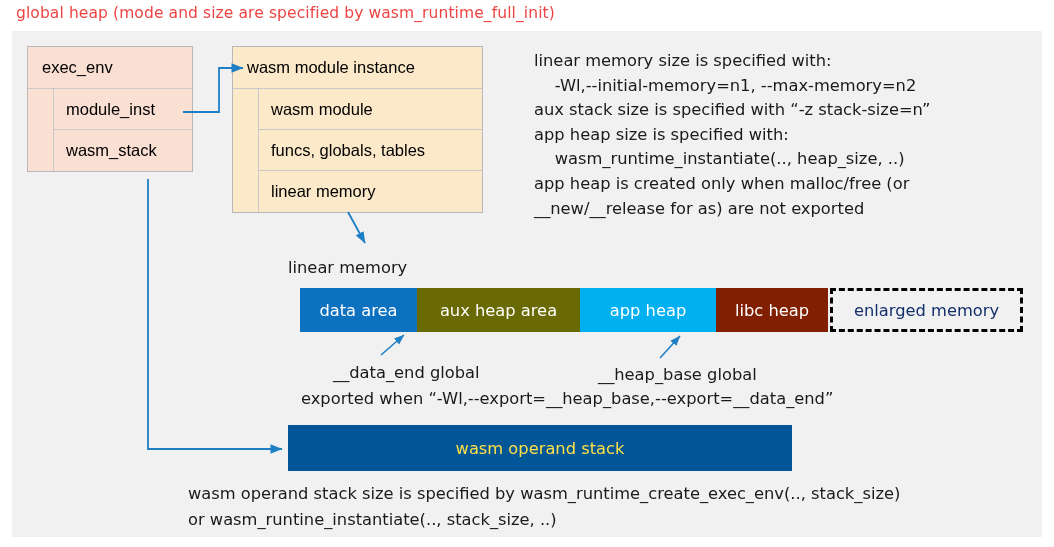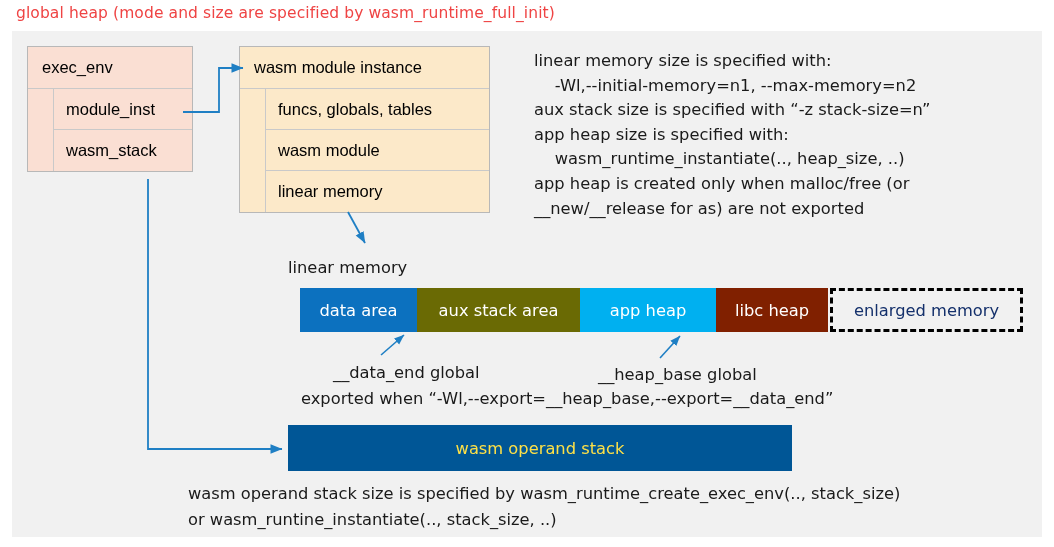--- a/index.html
+++ b/index.html
@@ -85,21 +85,21 @@
     left: 27px;
     top: 46px;
     width: 166px;
     background: #fadfd3;
   }
   #exec-env-box .hdr { background: #fadfd3; }
   #exec-env-box .indent { background: #fadfd3; }
   #exec-env-box .row { background: #fadfd3; }
 
   #module-instance-box {
-    left: 239px;
+    left: 232px;
     top: 46px;
     width: 251px;
     background: #fce9c9;
   }
   #module-instance-box .hdr { background: #fce9c9; }
   #module-instance-box .indent { background: #fce9c9; }
   #module-instance-box .row { background: #fce9c9; }
 
   
   .notes {
@@ -200,39 +200,39 @@
         <div class="row">wasm_stack</div>
       </div>
     </div>
   </div>
 
   <div class="structbox" id="module-instance-box">
     <div class="hdr">wasm module instance</div>
     <div class="rows">
       <div class="indent"></div>
       <div class="rowlist">
+        <div class="row">wasm module</div>
         <div class="row">funcs, globals, tables</div>
-        <div class="row">wasm module</div>
         <div class="row">linear memory</div>
       </div>
     </div>
   </div>
 
   <div class="notes">linear memory size is specified with:
     -Wl,--initial-memory=n1, --max-memory=n2
 aux stack size is specified with “-z stack-size=n”
 app heap size is specified with:
     wasm_runtime_instantiate(.., heap_size, ..)
 app heap is created only when malloc/free (or
 __new/__release for as) are not exported</div>
 
   <div class="lm-label">linear memory</div>
   <div id="linear-memory-bar">
       <div class="seg" style="width: 117px; background: rgb(12, 113, 191);">data area</div>
-      <div class="seg" style="width: 163px; background: rgb(106, 106, 4);">aux stack area</div>
+      <div class="seg" style="width: 163px; background: rgb(106, 106, 4);">aux heap area</div>
       <div class="seg" style="width: 136px; background: rgb(0, 176, 240);">app heap</div>
       <div class="seg" style="width: 112px; background: rgb(128, 32, 0);">libc heap</div>
       <div class="seg enlarged" style="width: 193px;">enlarged memory</div>
     </div>
 
   <div id="operand-stack-box" style="background: rgb(0, 86, 150);">
     <span>wasm operand stack</span>
   </div>
 
   <div class="ann" id="ann-data-end">__data_end global</div>

